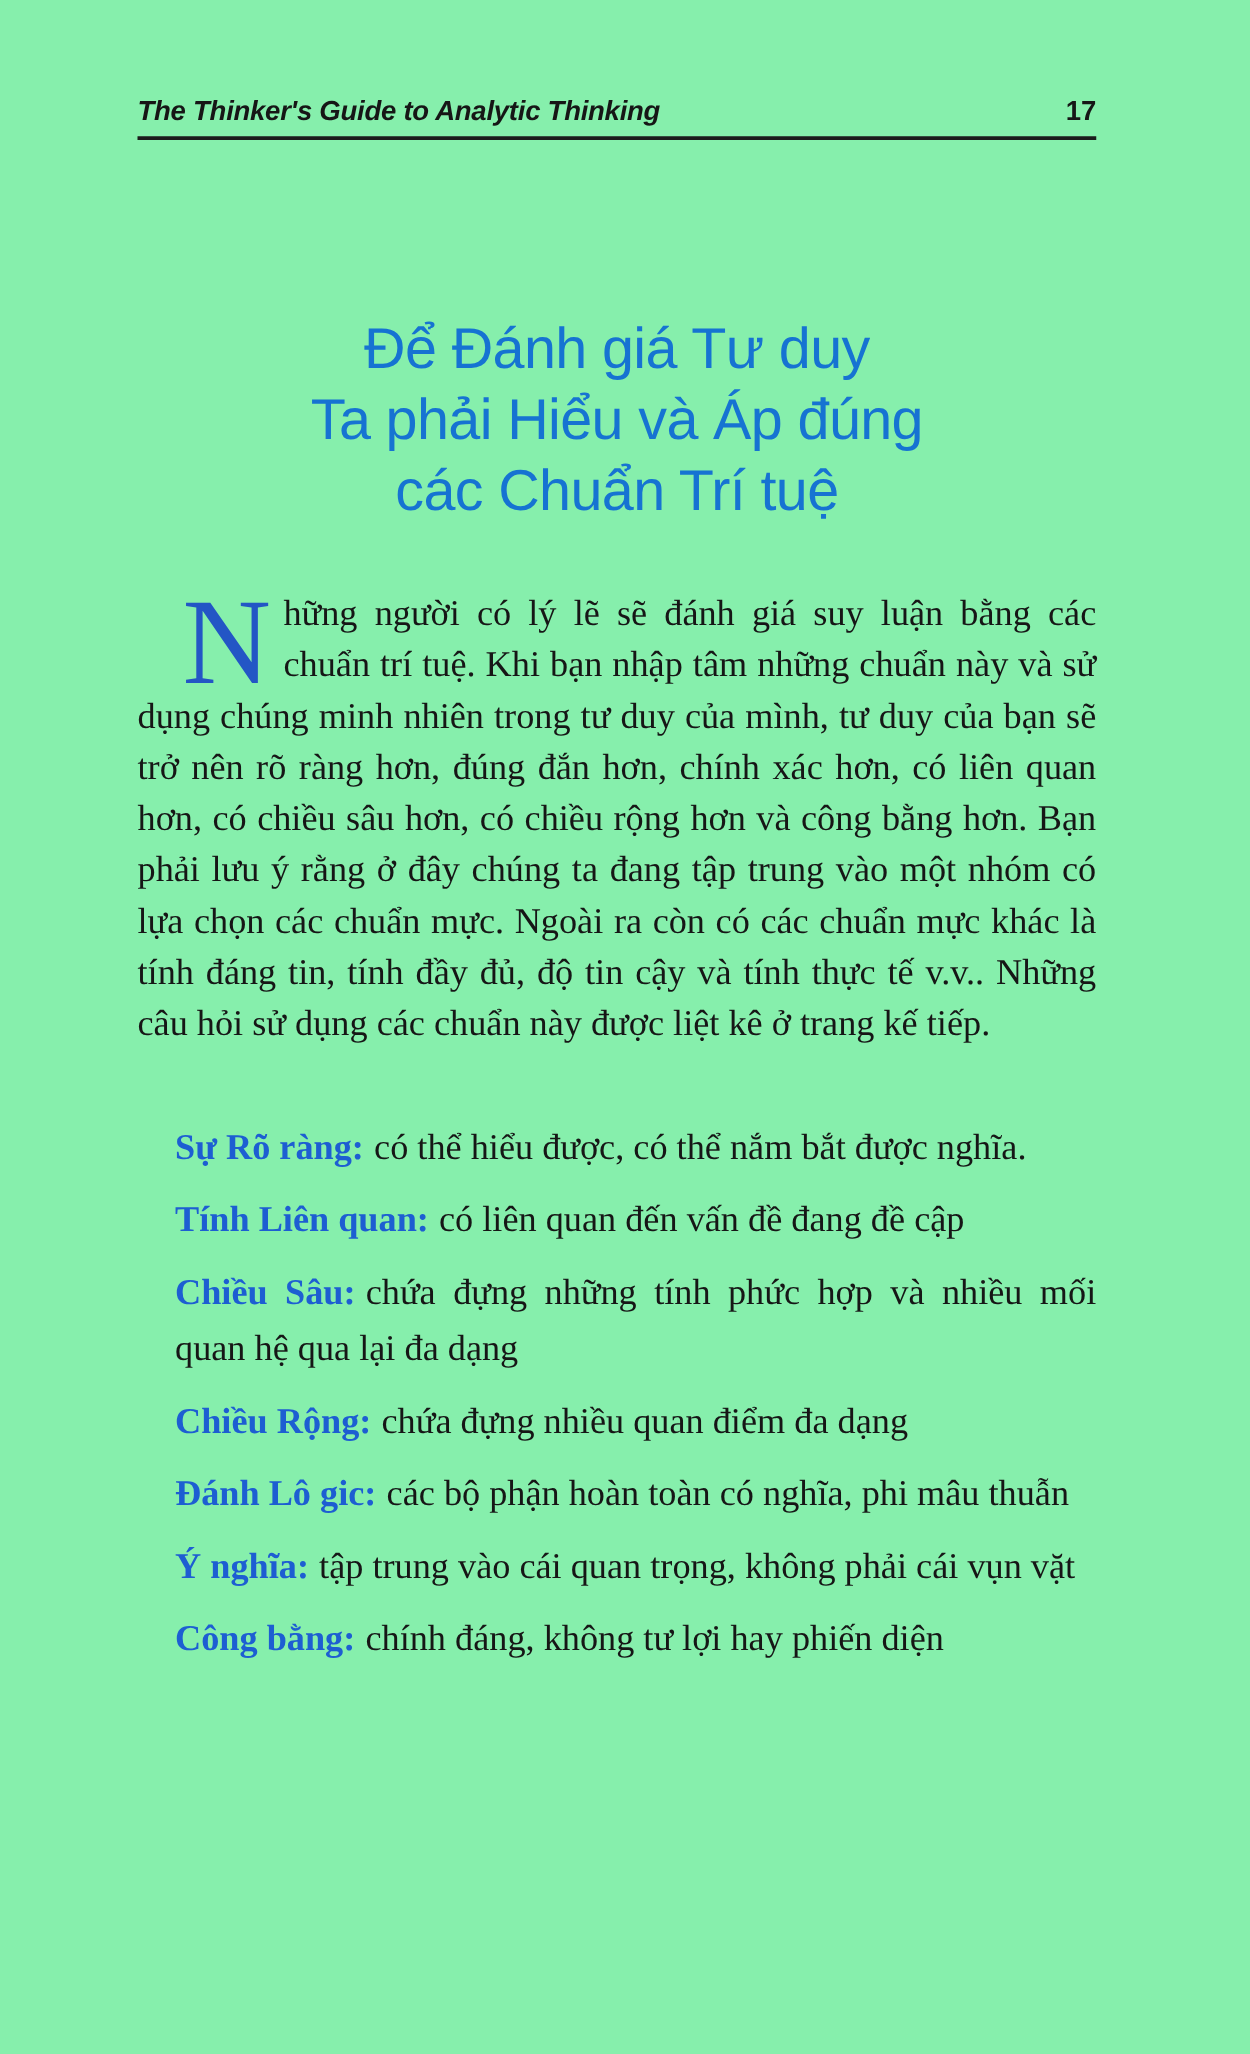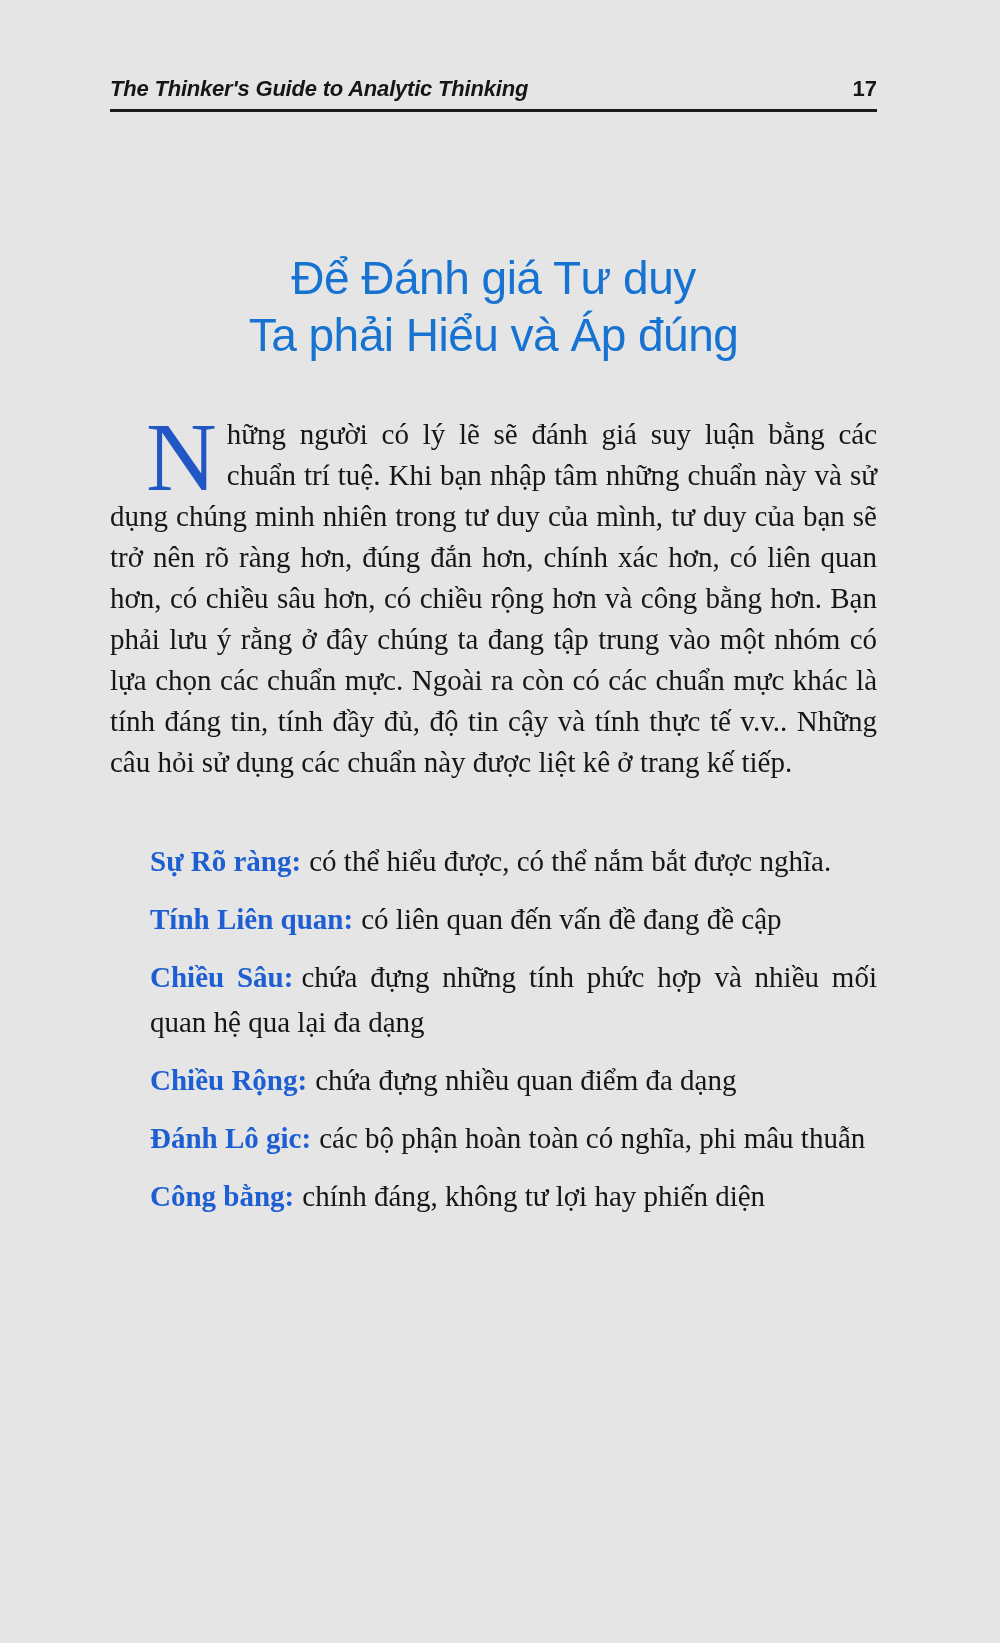--- a/index.html
+++ b/index.html
@@ -8,21 +8,21 @@
     background: #ffffff;
     color: #161616;
     font-family: "Liberation Serif", serif;
   }
   .page {
     position: relative;
     width: 1000px;
     height: 1643px;
     box-sizing: border-box;
     padding: 76px 123px 0 110px;
-    background: #e5e5e5;
+    background: #86efac;
     overflow: hidden;
   }
   
   .running-header {
     display: flex;
     justify-content: space-between;
     align-items: flex-end;
     border-bottom: 3px solid #1b1b1b;
     padding-bottom: 7px;
     font-family: "Liberation Sans", sans-serif;
@@ -59,21 +59,21 @@
     float: left;
     color: #2356c5;
     font-size: 98px;
     line-height: 74px;
     padding: 6px 10px 0 36px;
     font-family: "Liberation Serif", serif;
   }
   
   .standards {
     margin-top: 56px;
-    margin-left: 40px;
+    margin-left: 30px;
   }
   .std-item {
     font-size: 29px;
     line-height: 45px;
     margin-bottom: 13px;
     text-align: justify;
   }
   .std-label {
     color: #1d5ed2;
     font-weight: bold;
@@ -86,20 +86,21 @@
 <div class="page">
 
   <div class="running-header">
     <span class="running-title">The Thinker's Guide to Analytic Thinking</span>
     <span class="running-page">17</span>
   </div>
 
   <div class="chapter-title">
     <div>Để Đánh giá Tư duy</div>
     <div>Ta phải Hiểu và Áp đúng</div>
+    <div>các Chuẩn Trí tuệ</div>
   </div>
 
   <p class="intro"><span class="dropcap">N</span><span>hững người có lý lẽ sẽ đánh giá suy luận bằng các chuẩn trí tuệ. Khi bạn nhập tâm những chuẩn này và sử dụng chúng minh nhiên trong tư duy của mình, tư duy của bạn sẽ trở nên rõ ràng hơn, đúng đắn hơn, chính xác hơn, có liên quan hơn, có chiều sâu hơn, có chiều rộng hơn và công bằng hơn. Bạn phải lưu ý rằng ở đây chúng ta đang tập trung vào một nhóm có lựa chọn các chuẩn mực. Ngoài ra còn có các chuẩn mực khác là tính đáng tin, tính đầy đủ, độ tin cậy và tính thực tế v.v.. Những câu hỏi sử dụng các chuẩn này được liệt kê ở trang kế tiếp.</span></p>
 
   <div class="standards">
     <div class="std-item">
       <span class="std-label">Sự Rõ ràng:</span><span>có thể hiểu được, có thể nắm bắt được nghĩa.</span>
     </div>
     <div class="std-item">
       <span class="std-label">Tính Liên quan:</span><span>có liên quan đến vấn đề đang đề cập</span>
@@ -107,17 +108,20 @@
     <div class="std-item">
       <span class="std-label">Chiều Sâu:</span><span>chứa đựng những tính phức hợp và nhiều mối quan hệ qua lại đa dạng</span>
     </div>
     <div class="std-item">
       <span class="std-label">Chiều Rộng:</span><span>chứa đựng nhiều quan điểm đa dạng</span>
     </div>
     <div class="std-item">
       <span class="std-label">Đánh Lô gic:</span><span>các bộ phận hoàn toàn có nghĩa, phi mâu thuẫn</span>
     </div>
     <div class="std-item">
+      <span class="std-label">Ý nghĩa:</span><span>tập trung vào cái quan trọng, không phải cái vụn vặt</span>
+    </div>
+    <div class="std-item">
       <span class="std-label">Công bằng:</span><span>chính đáng, không tư lợi hay phiến diện</span>
     </div>
   </div>
 
 </div>
 
 </body></html>

